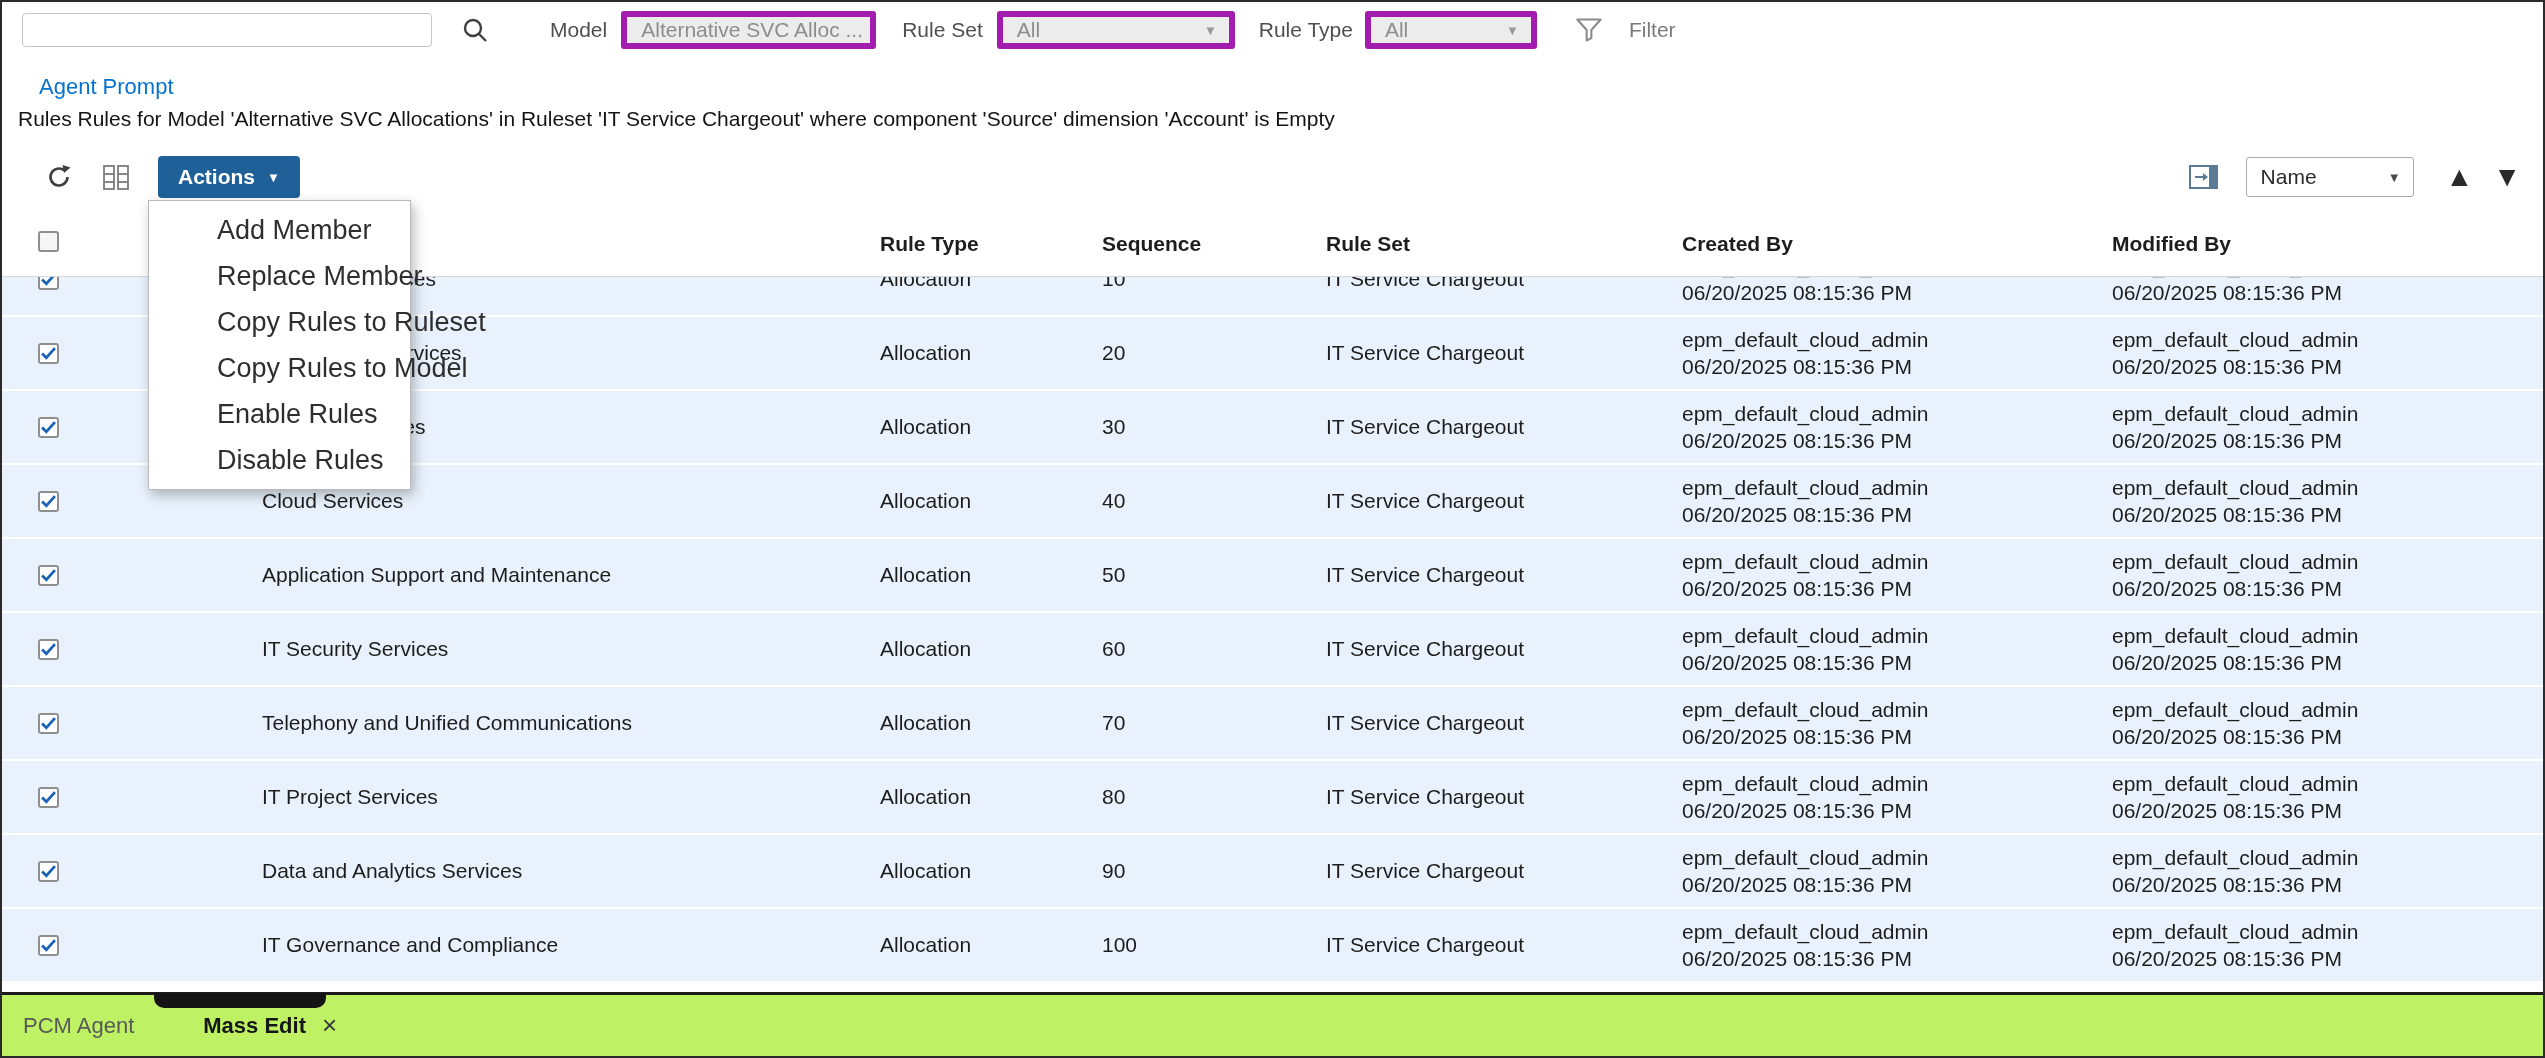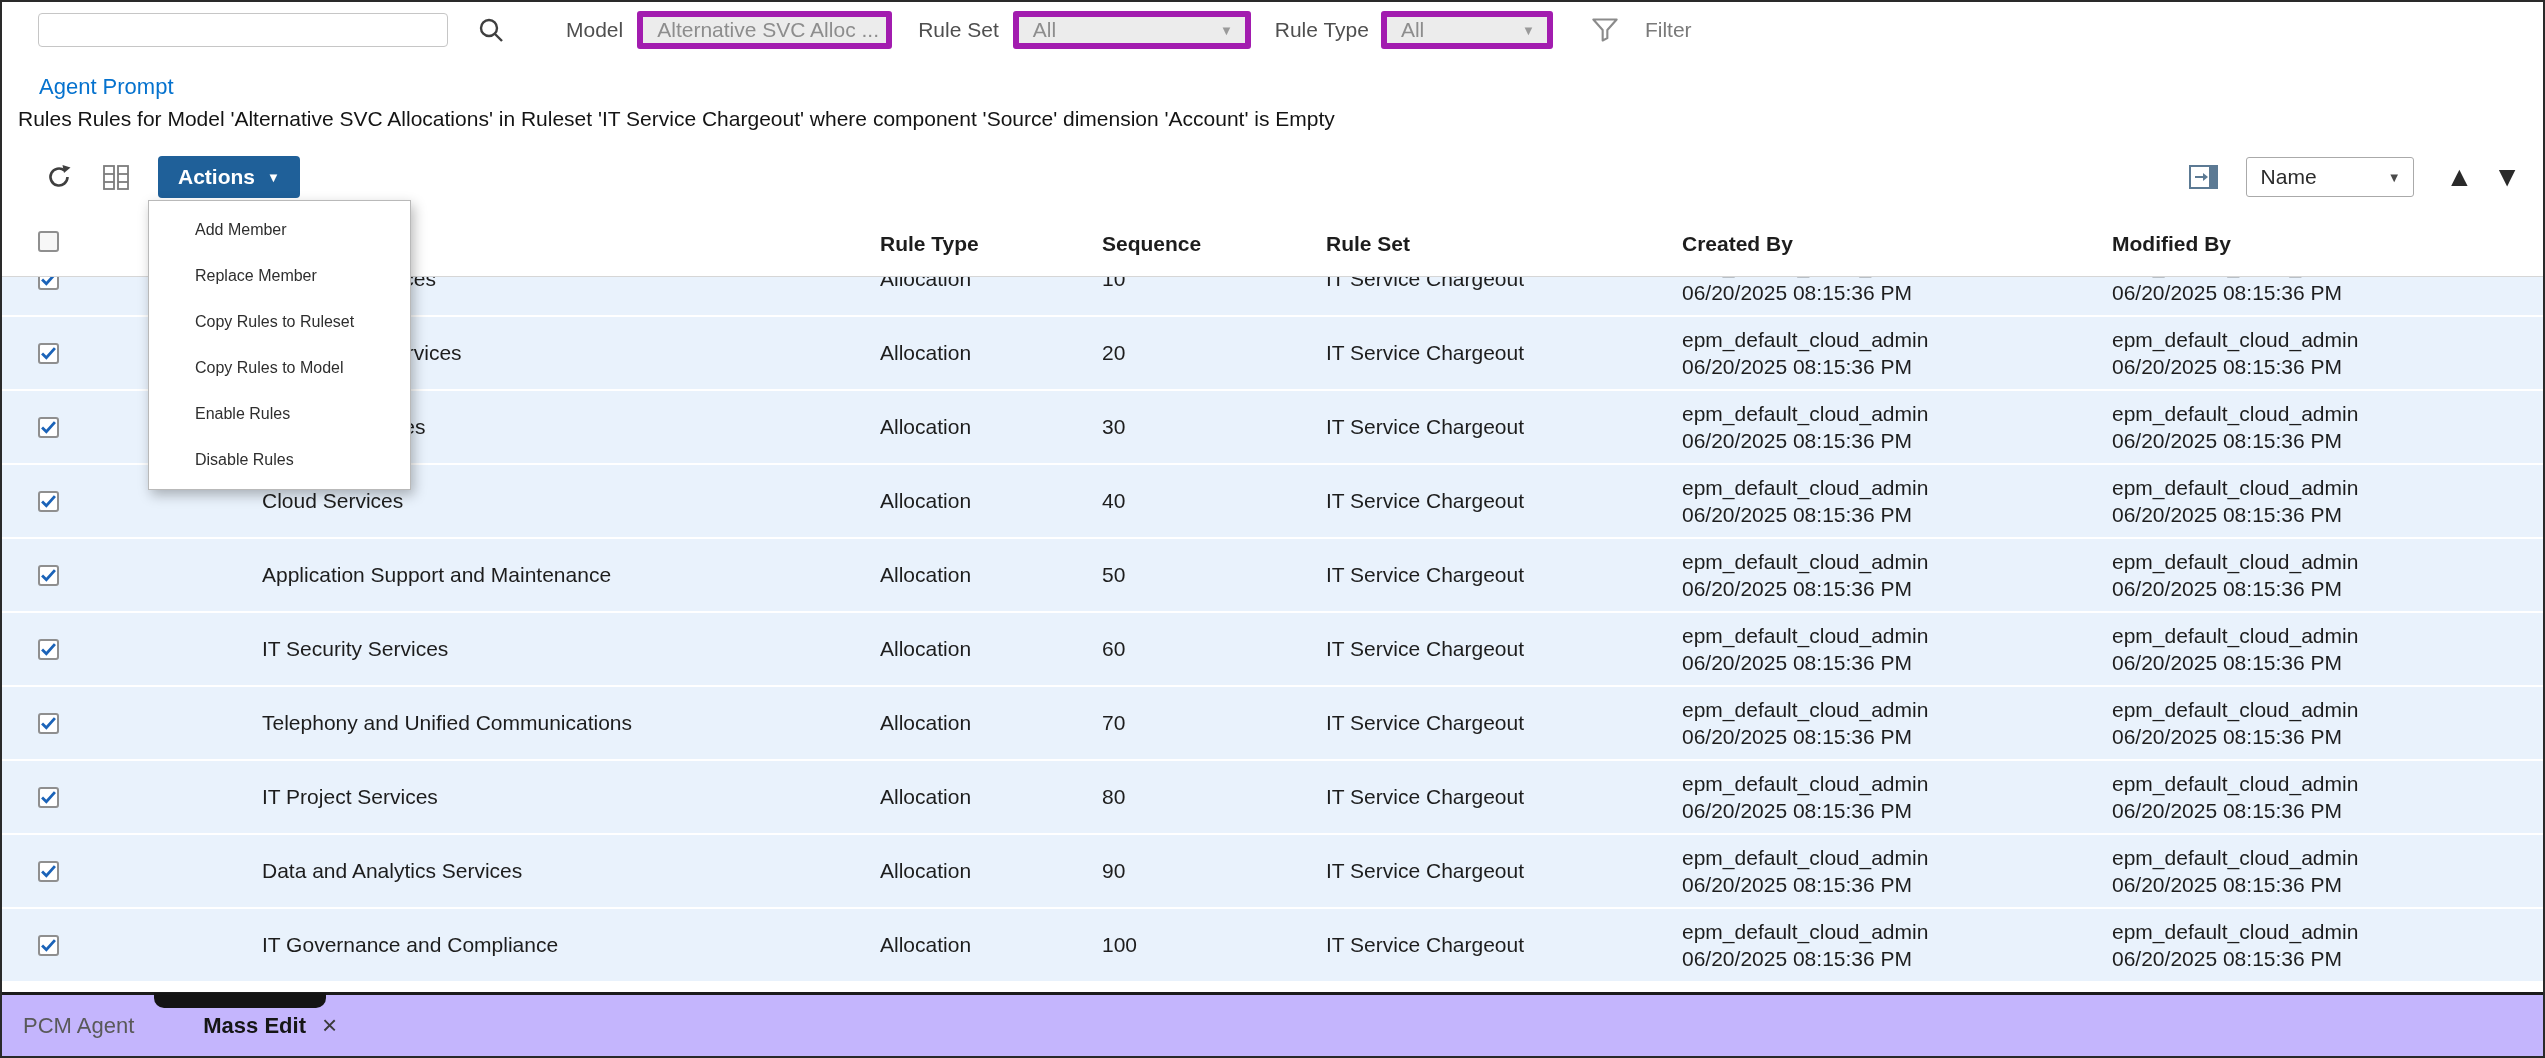--- a/index.html
+++ b/index.html
@@ -13,21 +13,21 @@
     border: 2px solid #2a2a2a;
     background: #ffffff;
     overflow: hidden;
   }
 
   
   .topbar {
     height: 56px;
     display: flex;
     align-items: center;
-    padding-left: 36px;
+    padding-left: 20px;
     font-size: 21px;
   }
   .search-box {
     width: 410px; height: 34px;
     border: 1px solid #c6c6c6;
     border-radius: 4px;
     display: flex; align-items: center;
     background: #fff;
   }
   .search-box input {
@@ -115,32 +115,32 @@
     left: 146px; top: 198px;
     width: 263px;
     background: #ffffff;
     border: 1px solid #b9b9b9;
     box-shadow: 3px 5px 12px rgba(0,0,0,0.28);
     padding: 6px 0;
     z-index: 50;
   }
   .menu-item {
     height: 46px; line-height: 46px;
-    padding-left: 46px;
-    font-size: 16px; color: #2e2e2e;
+    padding-left: 68px;
+    font-size: 27px; color: #2e2e2e;
     white-space: nowrap; cursor: pointer;
   }
 
   
   .tabbar {
     position: absolute; left: 0; right: 0; bottom: 0;
     height: 64px;
     border-top: 3px solid #1b1b1b;
     display: flex; align-items: center;
-    background: #c4b5fd;
+    background: #bef264;
   }
   .tab-cap {
     position: absolute; top: -2px; left: 152px;
     width: 172px; height: 15px;
     background: var(--tab-active-indicator, #141414);
     border-radius: 0 0 10px 10px;
   }
   .tab { font-size: 22px; color: #595959; display: flex; align-items: center; cursor: pointer; }
   .tab.active { color: #161616; font-weight: 700; }
   .tab-close { font-size: 26px; color: #3a3a3a; margin-left: 16px; font-weight: 400; cursor: pointer; }

